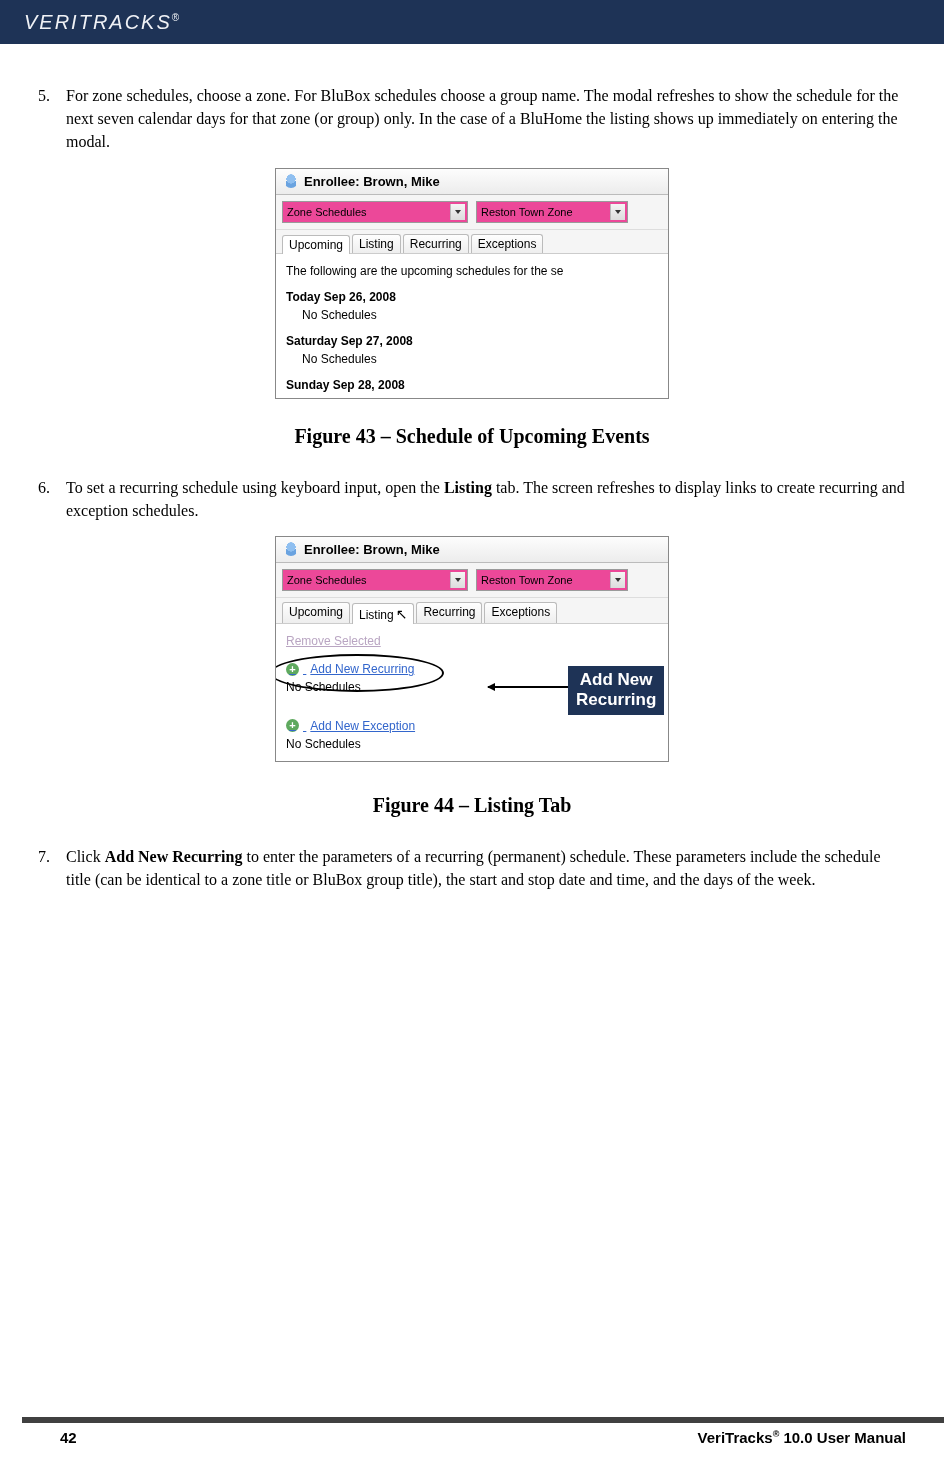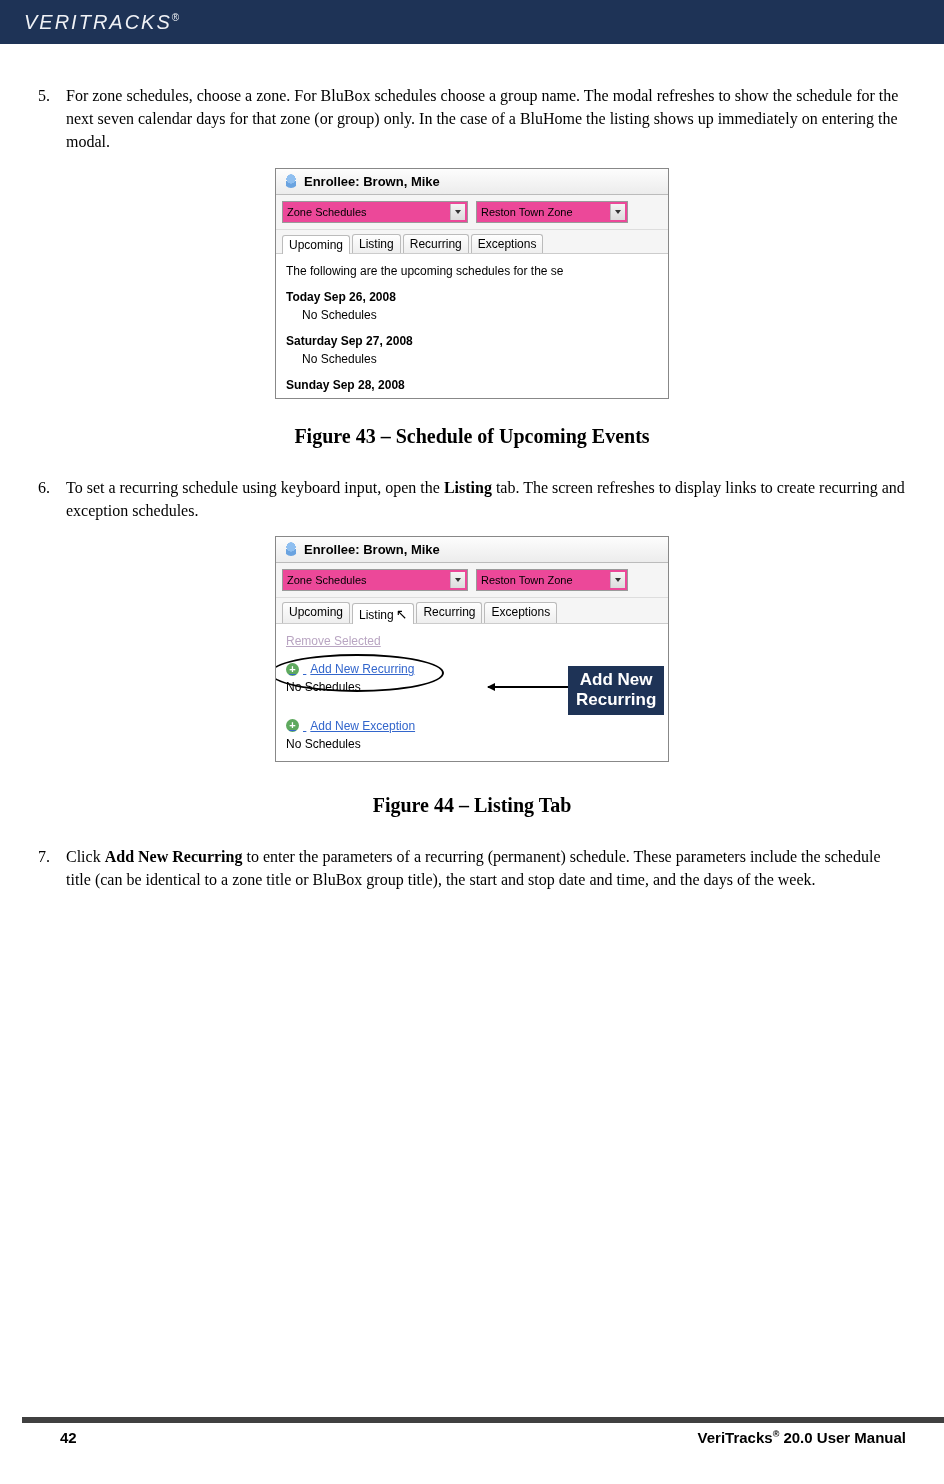--- a/index.html
+++ b/index.html
@@ -262,17 +262,17 @@
   <div class="list-row">
     <div class="list-num">7.</div>
     <div class="list-txt">
       <span>Click </span><b>Add New Recurring</b><span> to enter the parameters of a recurring (permanent) schedule.  These parameters include the schedule title (can be identical to a zone title or BluBox group title), the start and stop date and time, and the days of the week.</span>
     </div>
   </div>
 
   <div class="footer">
     <span>42</span>
     <span>
-      <span>VeriTracks</span><span class="sup">®</span><span> 20.0 User Manual</span>
+      <span>VeriTracks</span><span class="sup">®</span><span> 10.0 User Manual</span>
     </span>
   </div>
 
 </div>
 
 </body></html>

